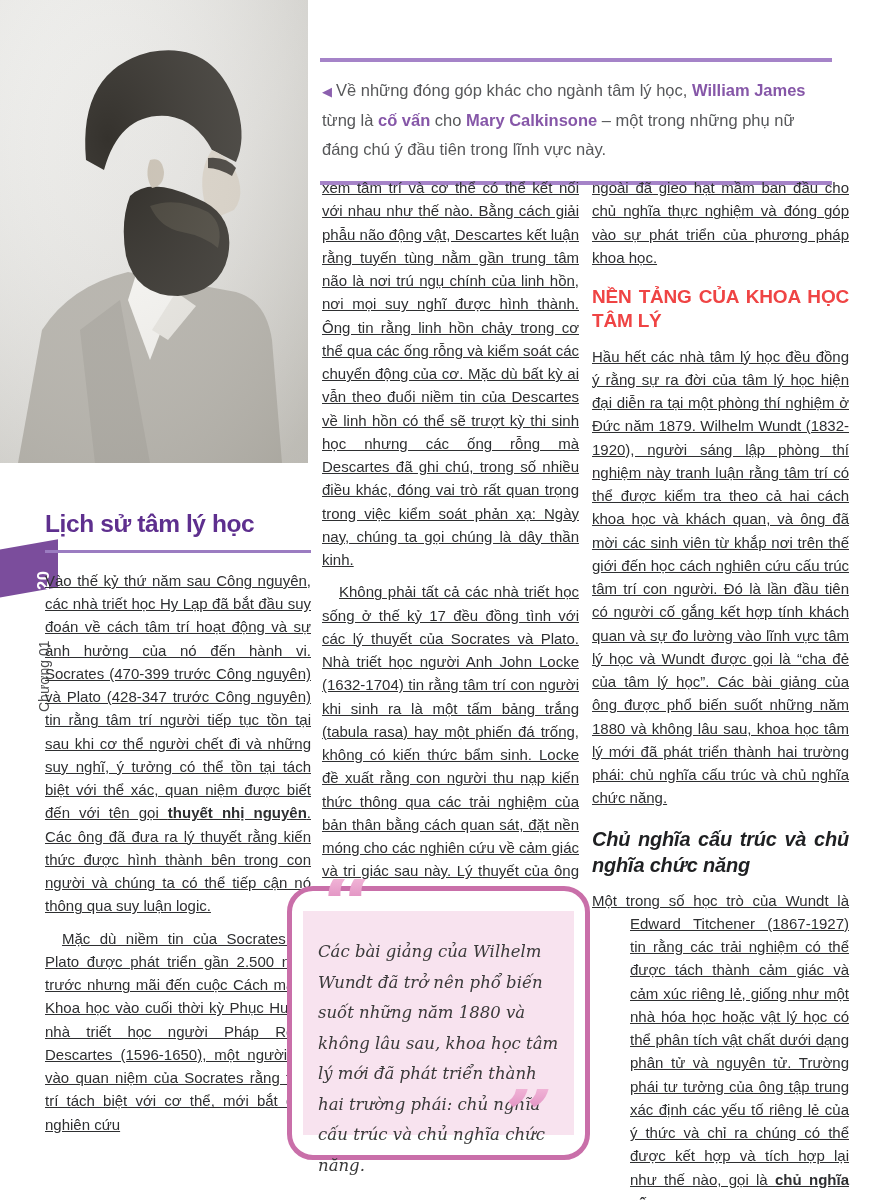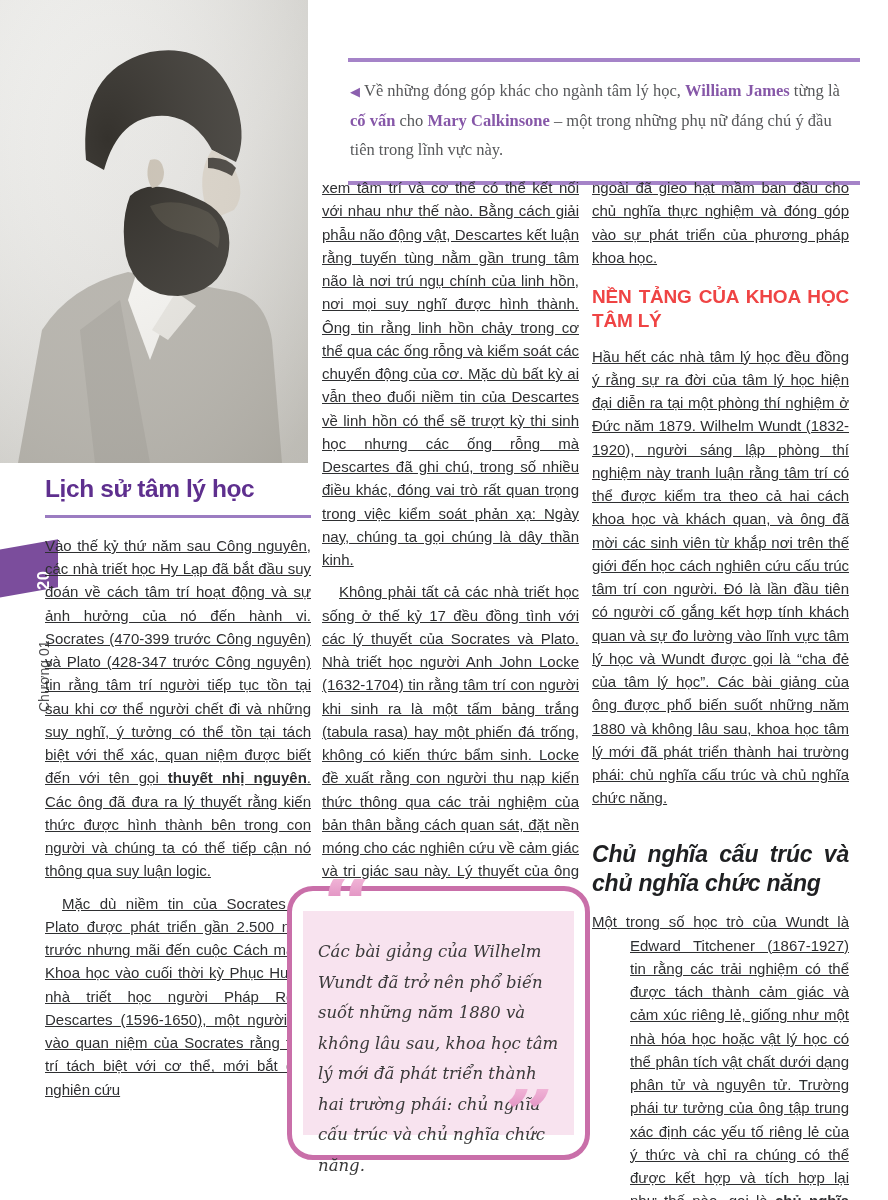--- a/index.html
+++ b/index.html
@@ -5,47 +5,47 @@
   html,body{margin:0;padding:0;background:#ffffff;}
   #page{
     position:relative;width:888px;height:1200px;background:#ffffff;overflow:hidden;
     font-family:"Liberation Sans","DejaVu Sans",sans-serif;color:#2e2f31;
   }
   
   #photo{position:absolute;left:0;top:0;width:308px;height:463px;}
   #photo svg{display:block;}
   
   #callout{
-    position:absolute;left:348px;top:58px;width:508px;
+    position:absolute;left:320px;top:58px;width:508px;
     border-top:4px solid #a583c8;border-bottom:4px solid #a583c8;
     padding:14px 2px 16px 2px;
-    font-size:16.5px;line-height:1.8;color:#57585a;font-family:Liberation Serif, serif;
+    font-size:16.5px;line-height:1.8;color:#57585a;
   }
   #callout .arrow{color:#8b5fae;font-size:13px;margin-right:4px;}
   #callout b{color:#8657a8;}
   
   .col{position:absolute;text-align:justify;font-size:15px;line-height:1.55;}
-  #col-left{left:45px;top:470px;width:266px;}
+  #col-left{left:45px;top:505px;width:266px;}
   #col-mid{left:322px;top:176px;width:257px;}
   #col-right{left:592px;top:176px;width:257px;}
   .col p{margin:0 0 9px 0;text-decoration:underline;}
   .col p.indent{text-indent:17px;}
   
   .h1{
     color:#5e2f8e;font-size:24.5px;font-weight:bold;letter-spacing:-0.4px;
     border-bottom:3px solid #9b7cc1;padding-bottom:7px;margin:0 0 16px 0;
   }
   .h2{
     color:#ef4444;font-size:19px;font-weight:bold;letter-spacing:-0.2px;
     margin:16px 0 12px 0;line-height:1.25;
   }
   .h2.first{margin-top:0;}
   .h3{
-    color:#1f2022;font-size:23px;font-weight:bold;font-style:italic;
-    margin:30px 0 11px 0;line-height:1.3;letter-spacing:-0.2px;
+    color:#1f2022;font-size:20px;font-weight:bold;font-style:italic;
+    margin:16px 0 11px 0;line-height:1.3;letter-spacing:-0.2px;
   }
   
   #col-right p.wrap-quote{padding-left:38px;text-indent:-38px;}
   
   #quotebox{
     position:absolute;left:287px;top:886px;width:303px;height:274px;
     border:5px solid #c96fa9;border-radius:26px;background:#ffffff;box-sizing:border-box;
   }
   #quotebox .fill{
     position:absolute;left:11px;right:11px;top:20px;bottom:20px;

